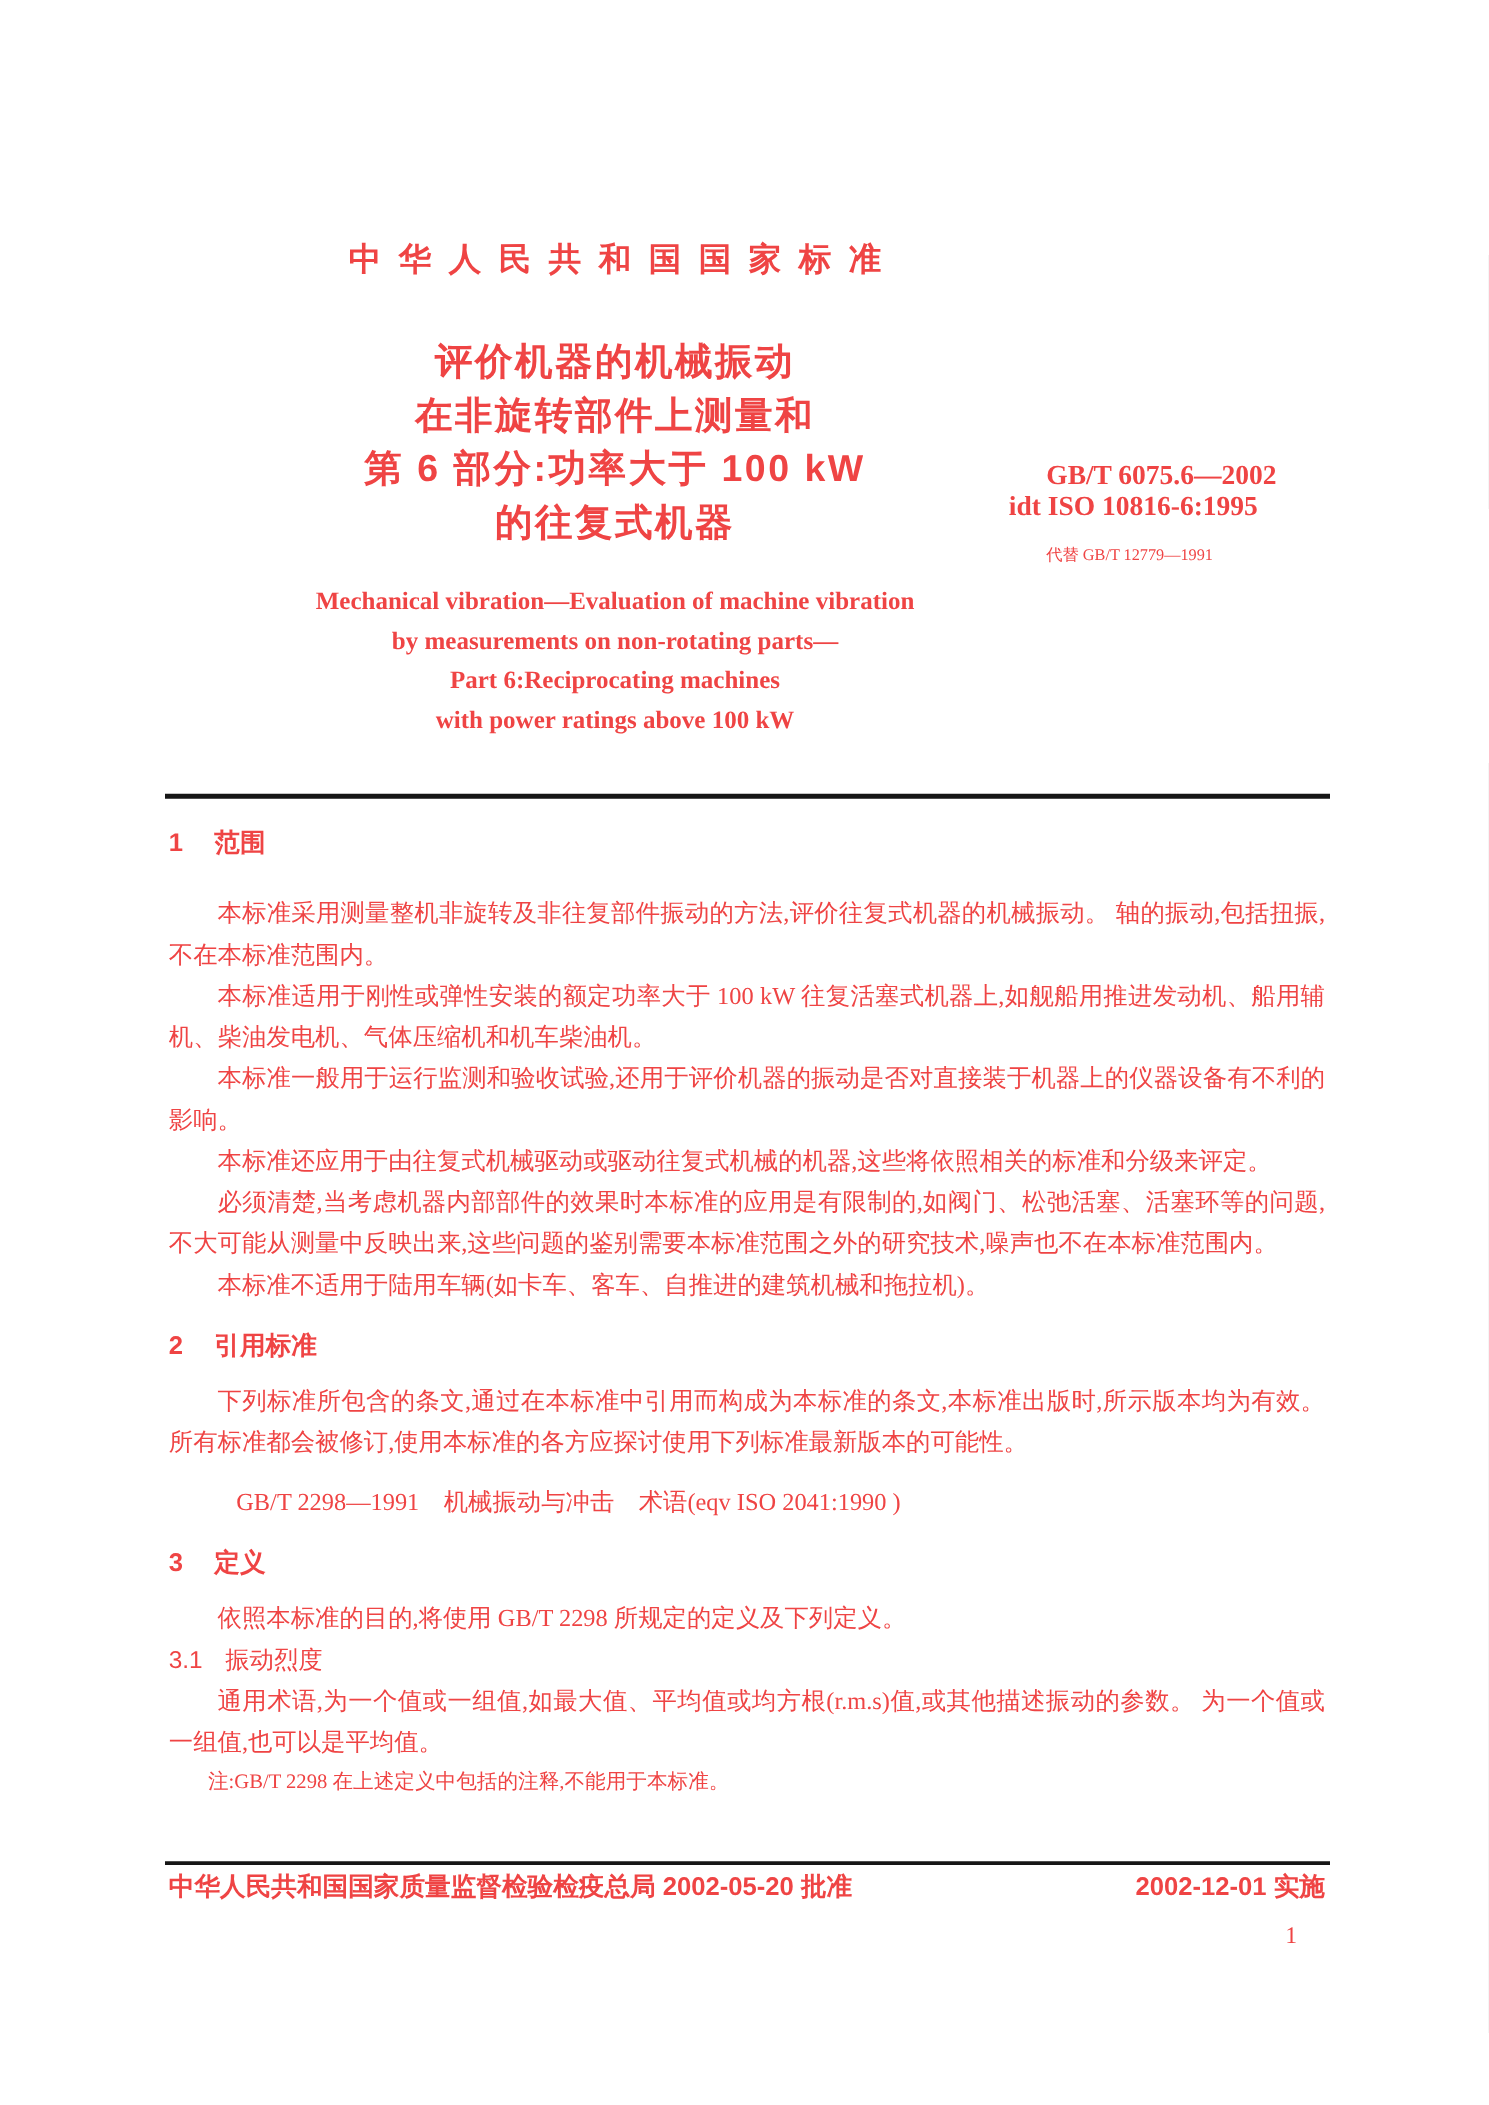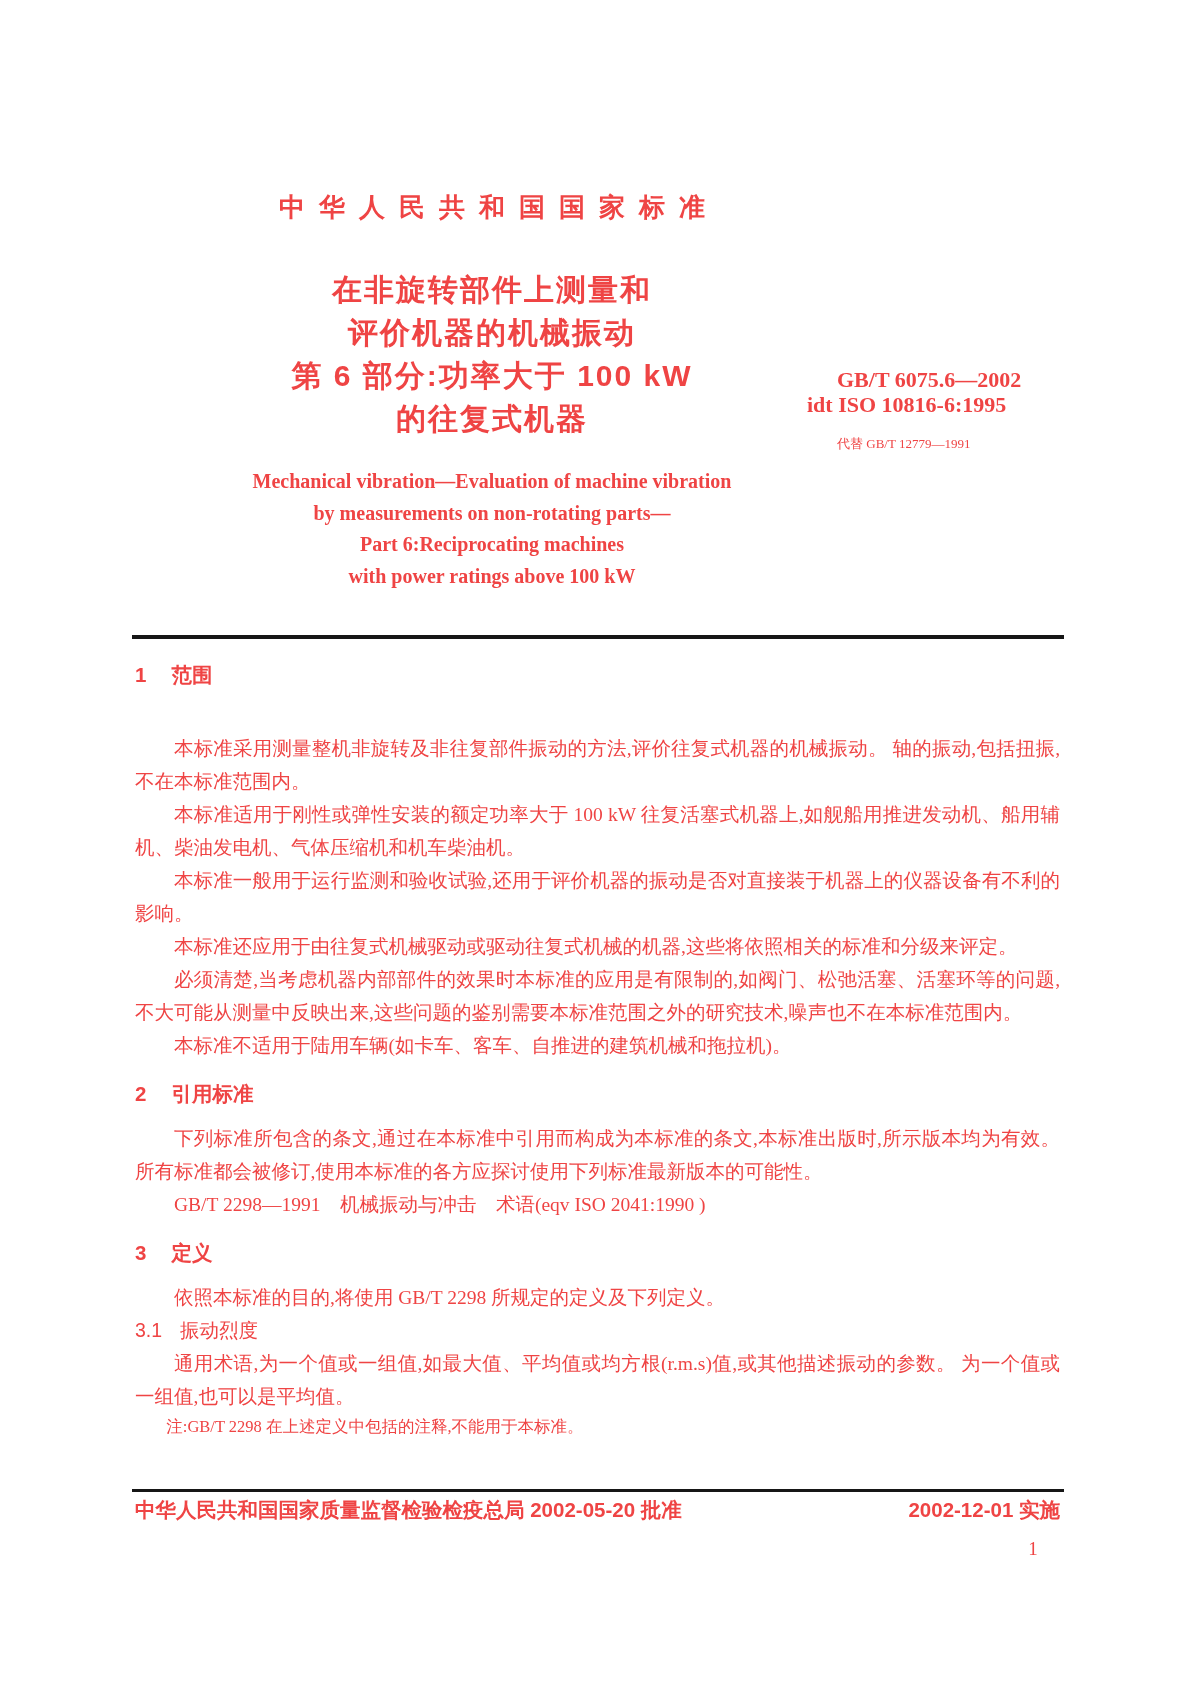--- a/index.html
+++ b/index.html
@@ -74,28 +74,28 @@
     font-size: 19.5px;
     line-height: 33px;
   }
   .sec-heading {
     font-family: "Liberation Sans", sans-serif;
     font-weight: bold;
     font-size: 20.5px;
     line-height: 26px;
     margin: 19px 0 15px 0;
   }
-  .sec-heading.first { margin: 40px 0 44px 0; }
+  .sec-heading.first { margin: 40px 0 27px 0; }
   .sec-num { display: inline-block; margin-right: 25px; }
   .par {
     margin: 0;
     text-indent: 2em;
     text-align: justify;
   }
-  .ref-line { margin: 0; text-indent: 2em; }
+  .ref-line { margin: 15px; text-indent: 2em; }
   .subclause {
     font-family: "Liberation Sans", sans-serif;
     font-size: 19.5px;
     line-height: 33px;
   }
   .subclause-num { display: inline-block; margin-right: 18px; }
   .note {
     margin: 0;
     font-size: 16.5px;
     line-height: 28px;
@@ -127,22 +127,22 @@
   }
 </style>
 </head>
 <body>
 
 <div class="page">
 
   <div class="banner">中华人民共和国国家标准</div>
 
   <div class="title-zh">
+    <div>评价机器的机械振动</div>
     <div>在非旋转部件上测量和</div>
-    <div>评价机器的机械振动</div>
     <div>第 6 部分:功率大于 100 kW</div>
     <div>的往复式机器</div>
   </div>
 
   <div class="std-block">
     <div class="std-code">GB/T 6075.6—2002</div>
     <div>idt ISO 10816-6:1995</div>
     <div class="std-replaces">代替 GB/T 12779—1991</div>
   </div>
 

